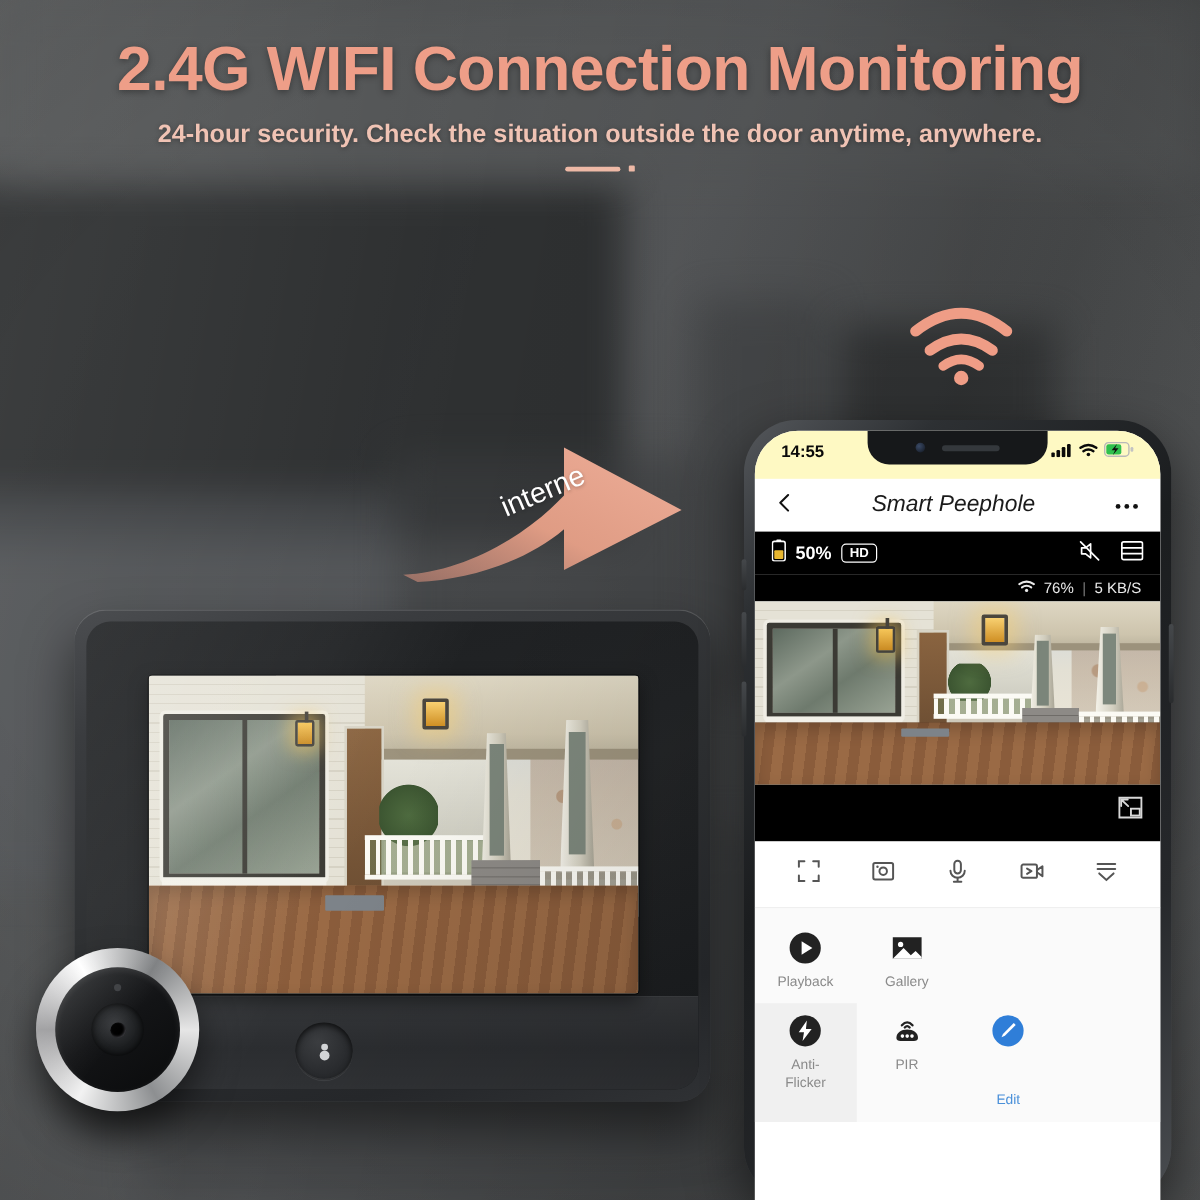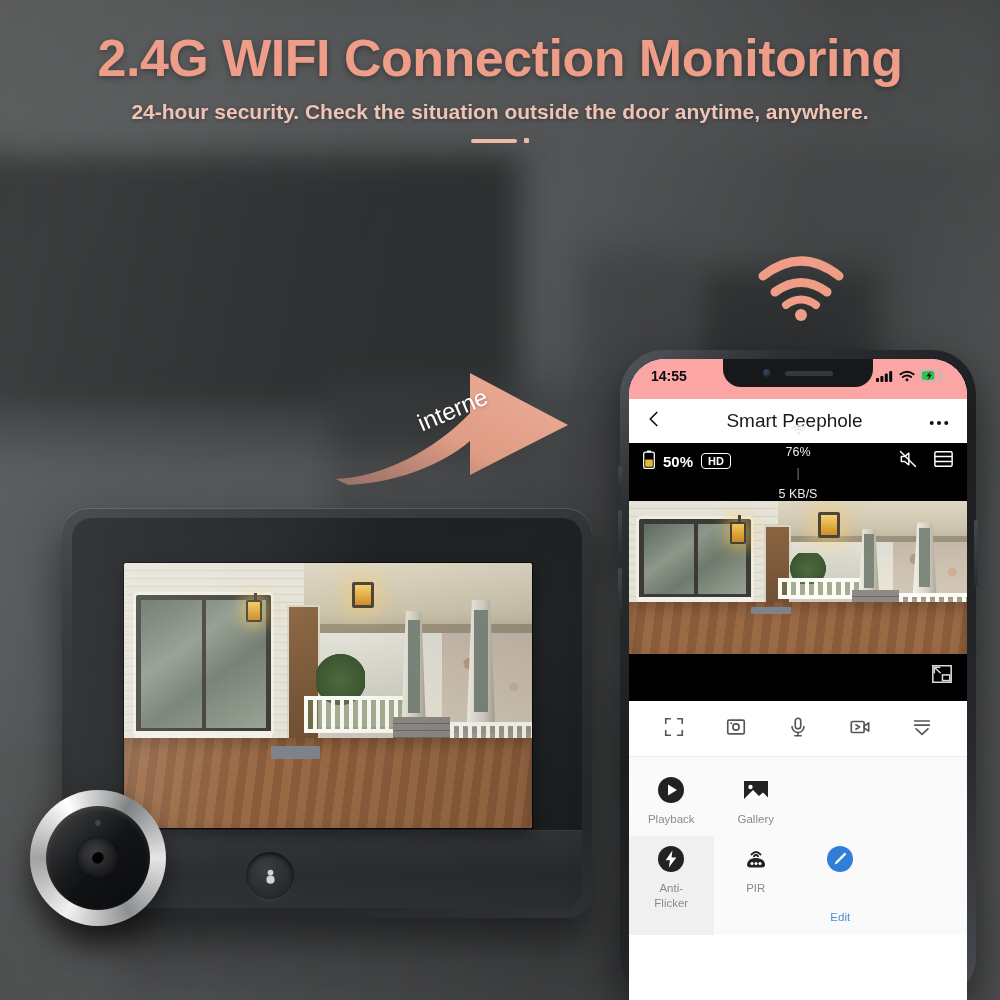--- a/index.html
+++ b/index.html
@@ -187,47 +187,47 @@
     position:absolute; left:9px; top:9px; right:9px; bottom:0;
     border-radius:36px 36px 0 0; overflow:hidden; background:#fff;
   }
   .sidebtn{ position:absolute; left:-2px; width:4px; border-radius:2px;
     background:linear-gradient(180deg,#45484b,#2a2c2e); }
   .sb1{ top:116px; height:26px; } .sb2{ top:160px; height:46px; } .sb3{ top:218px; height:46px; }
   .sbr{ position:absolute; right:-2px; top:170px; width:4px; height:66px; border-radius:2px;
     background:linear-gradient(180deg,#45484b,#2a2c2e); }
 
   
-  #statusbar{ position:relative; height:40px; background:#fca5a5; display:flex; align-items:flex-start;
+  #statusbar{ position:relative; height:40px; background:#fef9c3; display:flex; align-items:flex-start;
     justify-content:space-between; padding:9px 22px 0; }
   #status-time{ font-size:14px; font-weight:700; color:#0a0a0a; }
   #status-icons{ display:flex; align-items:center; gap:5px; }
   #notch{
     position:absolute; left:50%; top:0; transform:translateX(-50%);
     width:150px; height:28px; background:#16181a; border-radius:0 0 18px 18px;
     display:flex; align-items:center; justify-content:center; gap:14px;
   }
   #notch .cam{ width:8px; height:8px; border-radius:50%;
     background:radial-gradient(circle at 35% 35%,#3a4a66,#11161f); }
   #notch .spk{ width:48px; height:5px; border-radius:3px; background:#34383c; }
 
   
   #appbar{ height:44px; background:#fff; display:flex; align-items:center;
     justify-content:space-between; padding:0 18px; }
-  #appbar-title{ font-size:19px; font-weight:500; color:#1a1a1a; }
+  #appbar-title{ font-size:19px; font-weight:500; color:#1a1a1a;font-style:italic; }
 
   
   #metarow{ height:36px; background:#000; display:flex; align-items:center; padding:12px 14px; gap:8px; }
   #battery-text{ color:#fff; font-size:15px; font-weight:600; }
   #hd-badge{ color:#fff; font-size:11px; font-weight:600; border:1.5px solid #fff;
     border-radius:4px; padding:1px 6px; }
   #metarow-right{ margin-left:auto; display:flex; align-items:center; gap:16px; }
 
   #speedrow{ height:22px; background:#000; display:flex; align-items:center;
-    justify-content:flex-end; padding:0 16px; gap:7px;flex-direction:column; }
+    justify-content:flex-end; padding:0 16px; gap:7px; }
   #speedrow span{ color:#e9e9e9; font-size:12.5px; }
   #speed-sep{ color:#777 !important; }
 
   #video{ position:relative; height:200px; background:#000; }
   #video-inner{ position:absolute; left:0; top:0; width:100%; height:153px; overflow:hidden; }
   #pip-icon{ position:absolute; right:14px; bottom:12px; }
 
   
   #toolbar{ height:56px; background:#fff; display:flex; align-items:center;
     justify-content:space-around; padding:0 14px; border-bottom:1px solid #ececec; }

